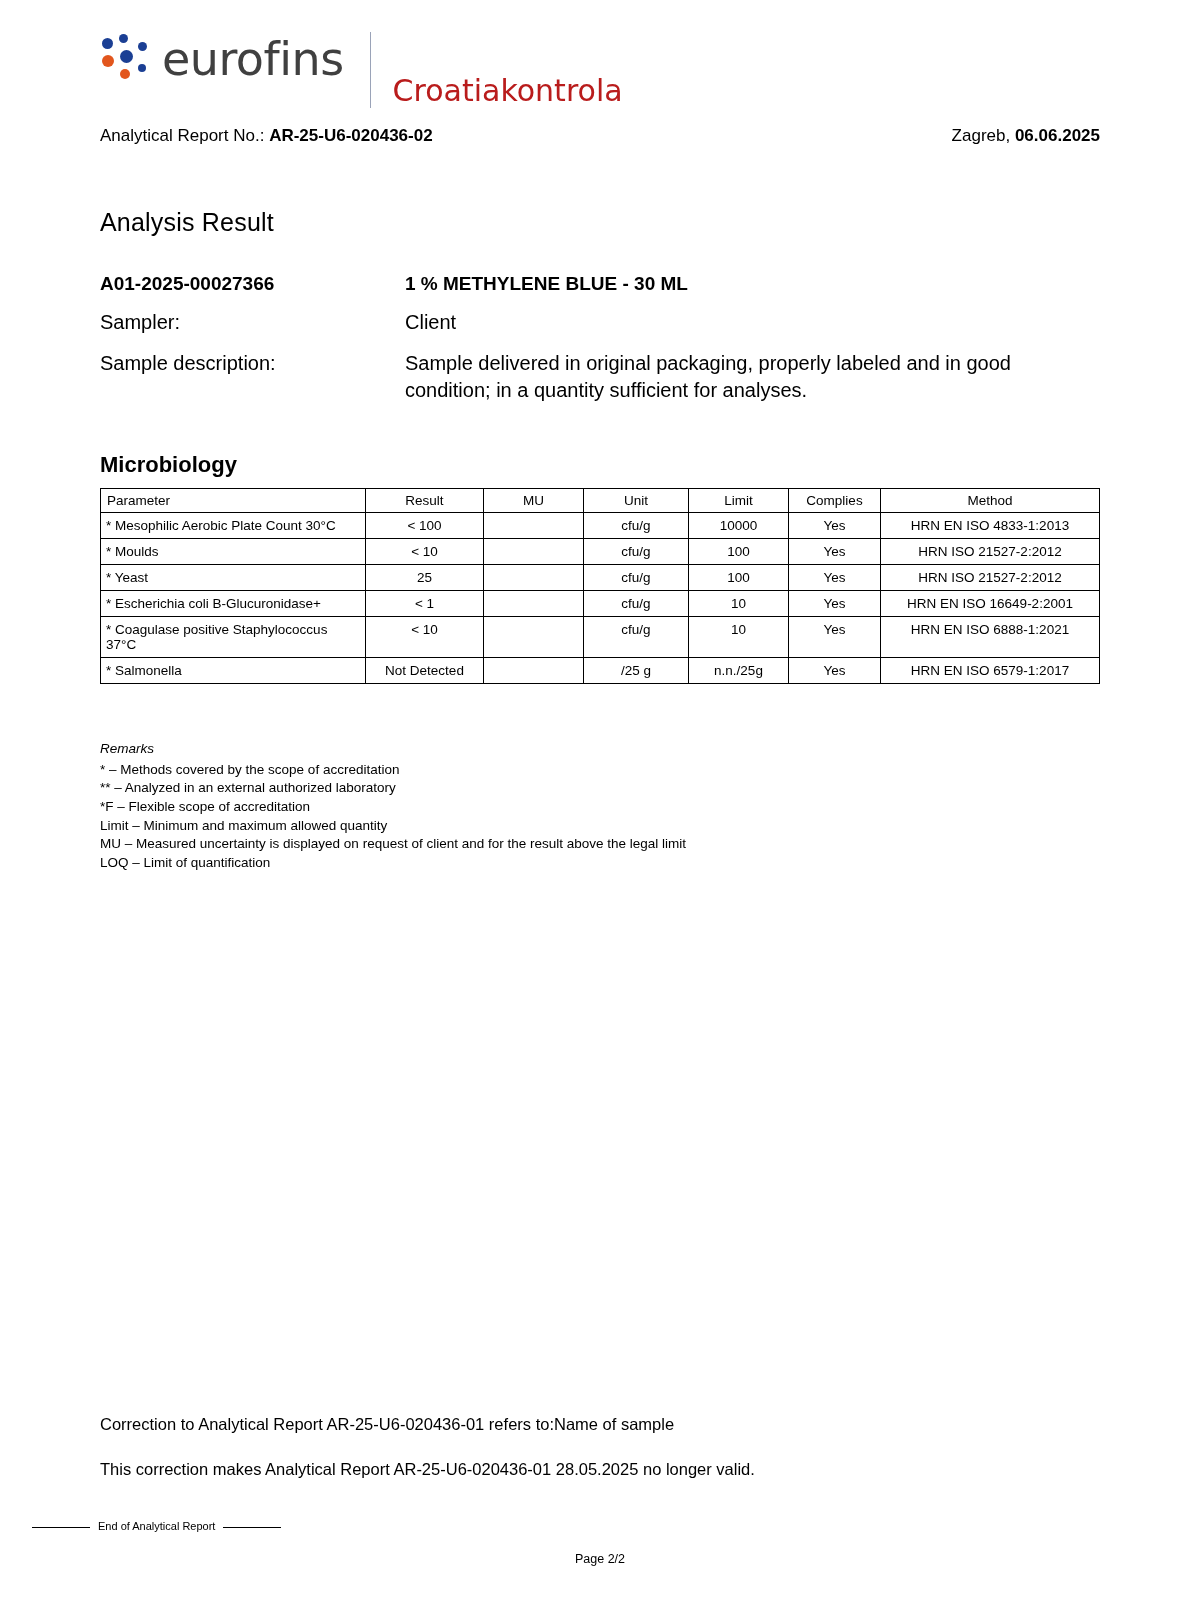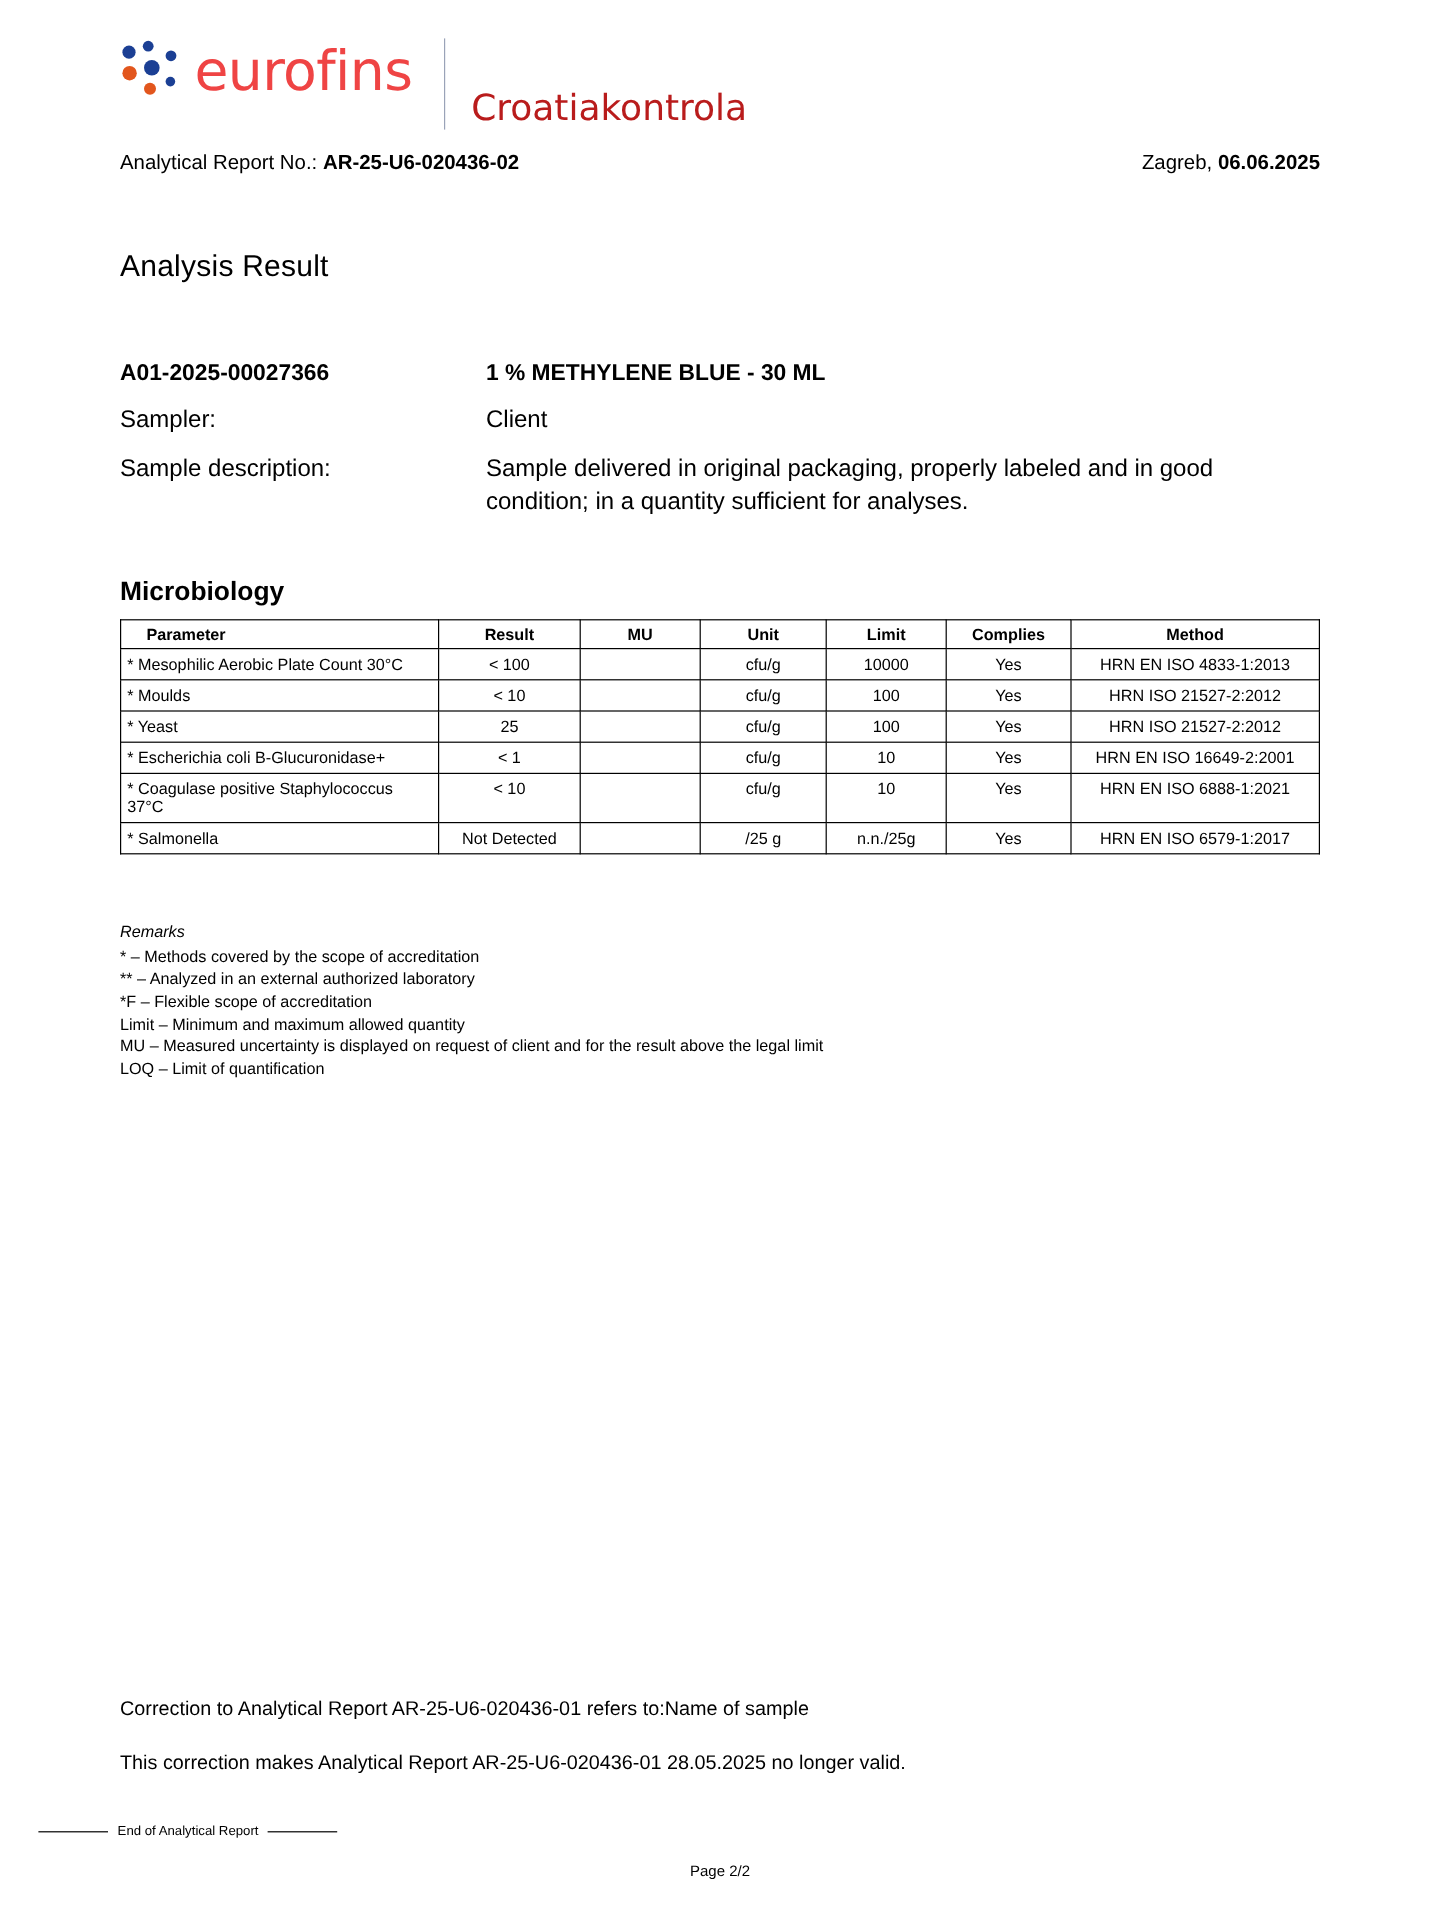--- a/index.html
+++ b/index.html
@@ -50,21 +50,21 @@
   .d2 { width: 9px;  height: 9px;  background: #1b3f94; left: 19px; top: 0px; }
   .d3 { width: 12px; height: 12px; background: #e2561d; left: 2px;  top: 21px; }
   .d4 { width: 13px; height: 13px; background: #1b3f94; left: 20px; top: 16px; }
   .d5 { width: 10px; height: 10px; background: #e2561d; left: 20px; top: 35px; }
   .d6 { width: 9px;  height: 9px;  background: #1b3f94; left: 38px; top: 8px; }
   .d7 { width: 8px;  height: 8px;  background: #1b3f94; left: 38px; top: 30px; }
 
   .logo-word {
     font-family: "DejaVu Sans", sans-serif;
     font-size: 46px;
-    color: #ef4444;
+    color: #404040;
     line-height: 1;
     letter-spacing: -0.5px;
     margin-left: 4px;
     margin-top: 8px;
   }
   .logo-sep {
     width: 1px;
     height: 76px;
     background: #9aa3b8;
     margin: 4px 22px 0 26px;
@@ -92,21 +92,21 @@
   .title {
     text-align: left;
     font-size: 25px;
     margin-top: 62px;
     letter-spacing: 0.2px;
   }
 
   
   .sample-head {
     display: flex;
-    margin-top: 64px;
+    margin-top: 36px;
     font-size: 19px;
     font-weight: bold;
   }
   .col-left  { width: 305px; flex: 0 0 305px; }
   .col-right { flex: 1; }
 
   .info-row {
     display: flex;
     font-size: 20px;
     margin-top: 14px;
@@ -129,22 +129,22 @@
     font-size: 13.5px;
   }
   table.results th,
   table.results td {
     border: 1px solid #000;
     padding: 5px 5px;
     vertical-align: top;
   }
   table.results thead th {
     text-align: center;
-    font-weight: bold;
-    padding: 4px 21px;
+    font-weight: normal;
+    padding: 4px 6px;
   }
   table.results thead th.lft { text-align: left; }
   table.results td.param { text-align: left; }
   table.results td.ctr { text-align: center; }
 
   col.c-param    { width: 265px; }
   col.c-result   { width: 118px; }
   col.c-mu       { width: 100px; }
   col.c-unit     { width: 105px; }
   col.c-limit    { width: 100px; }

